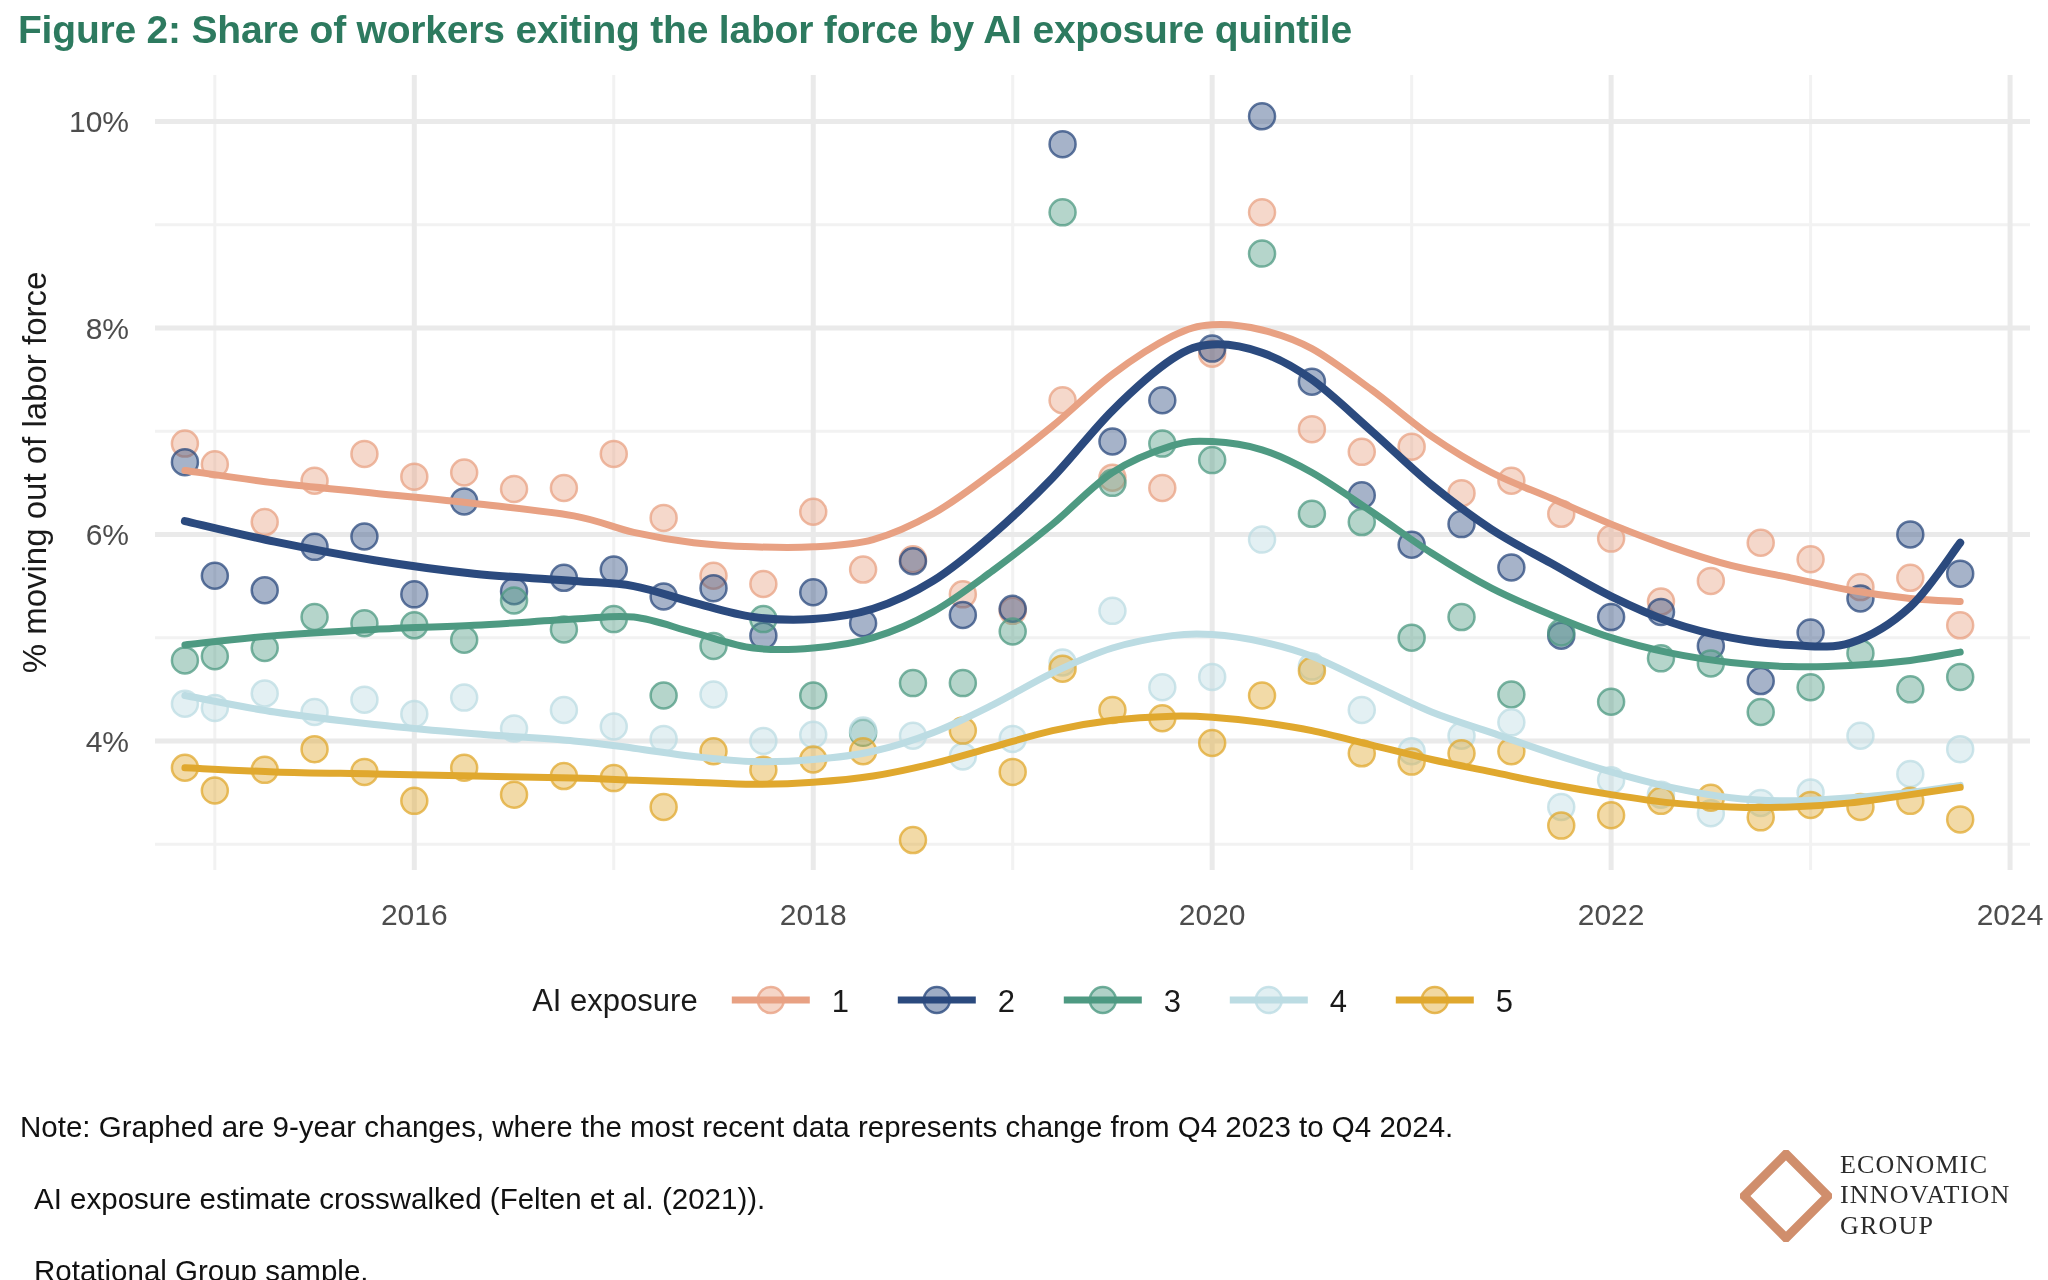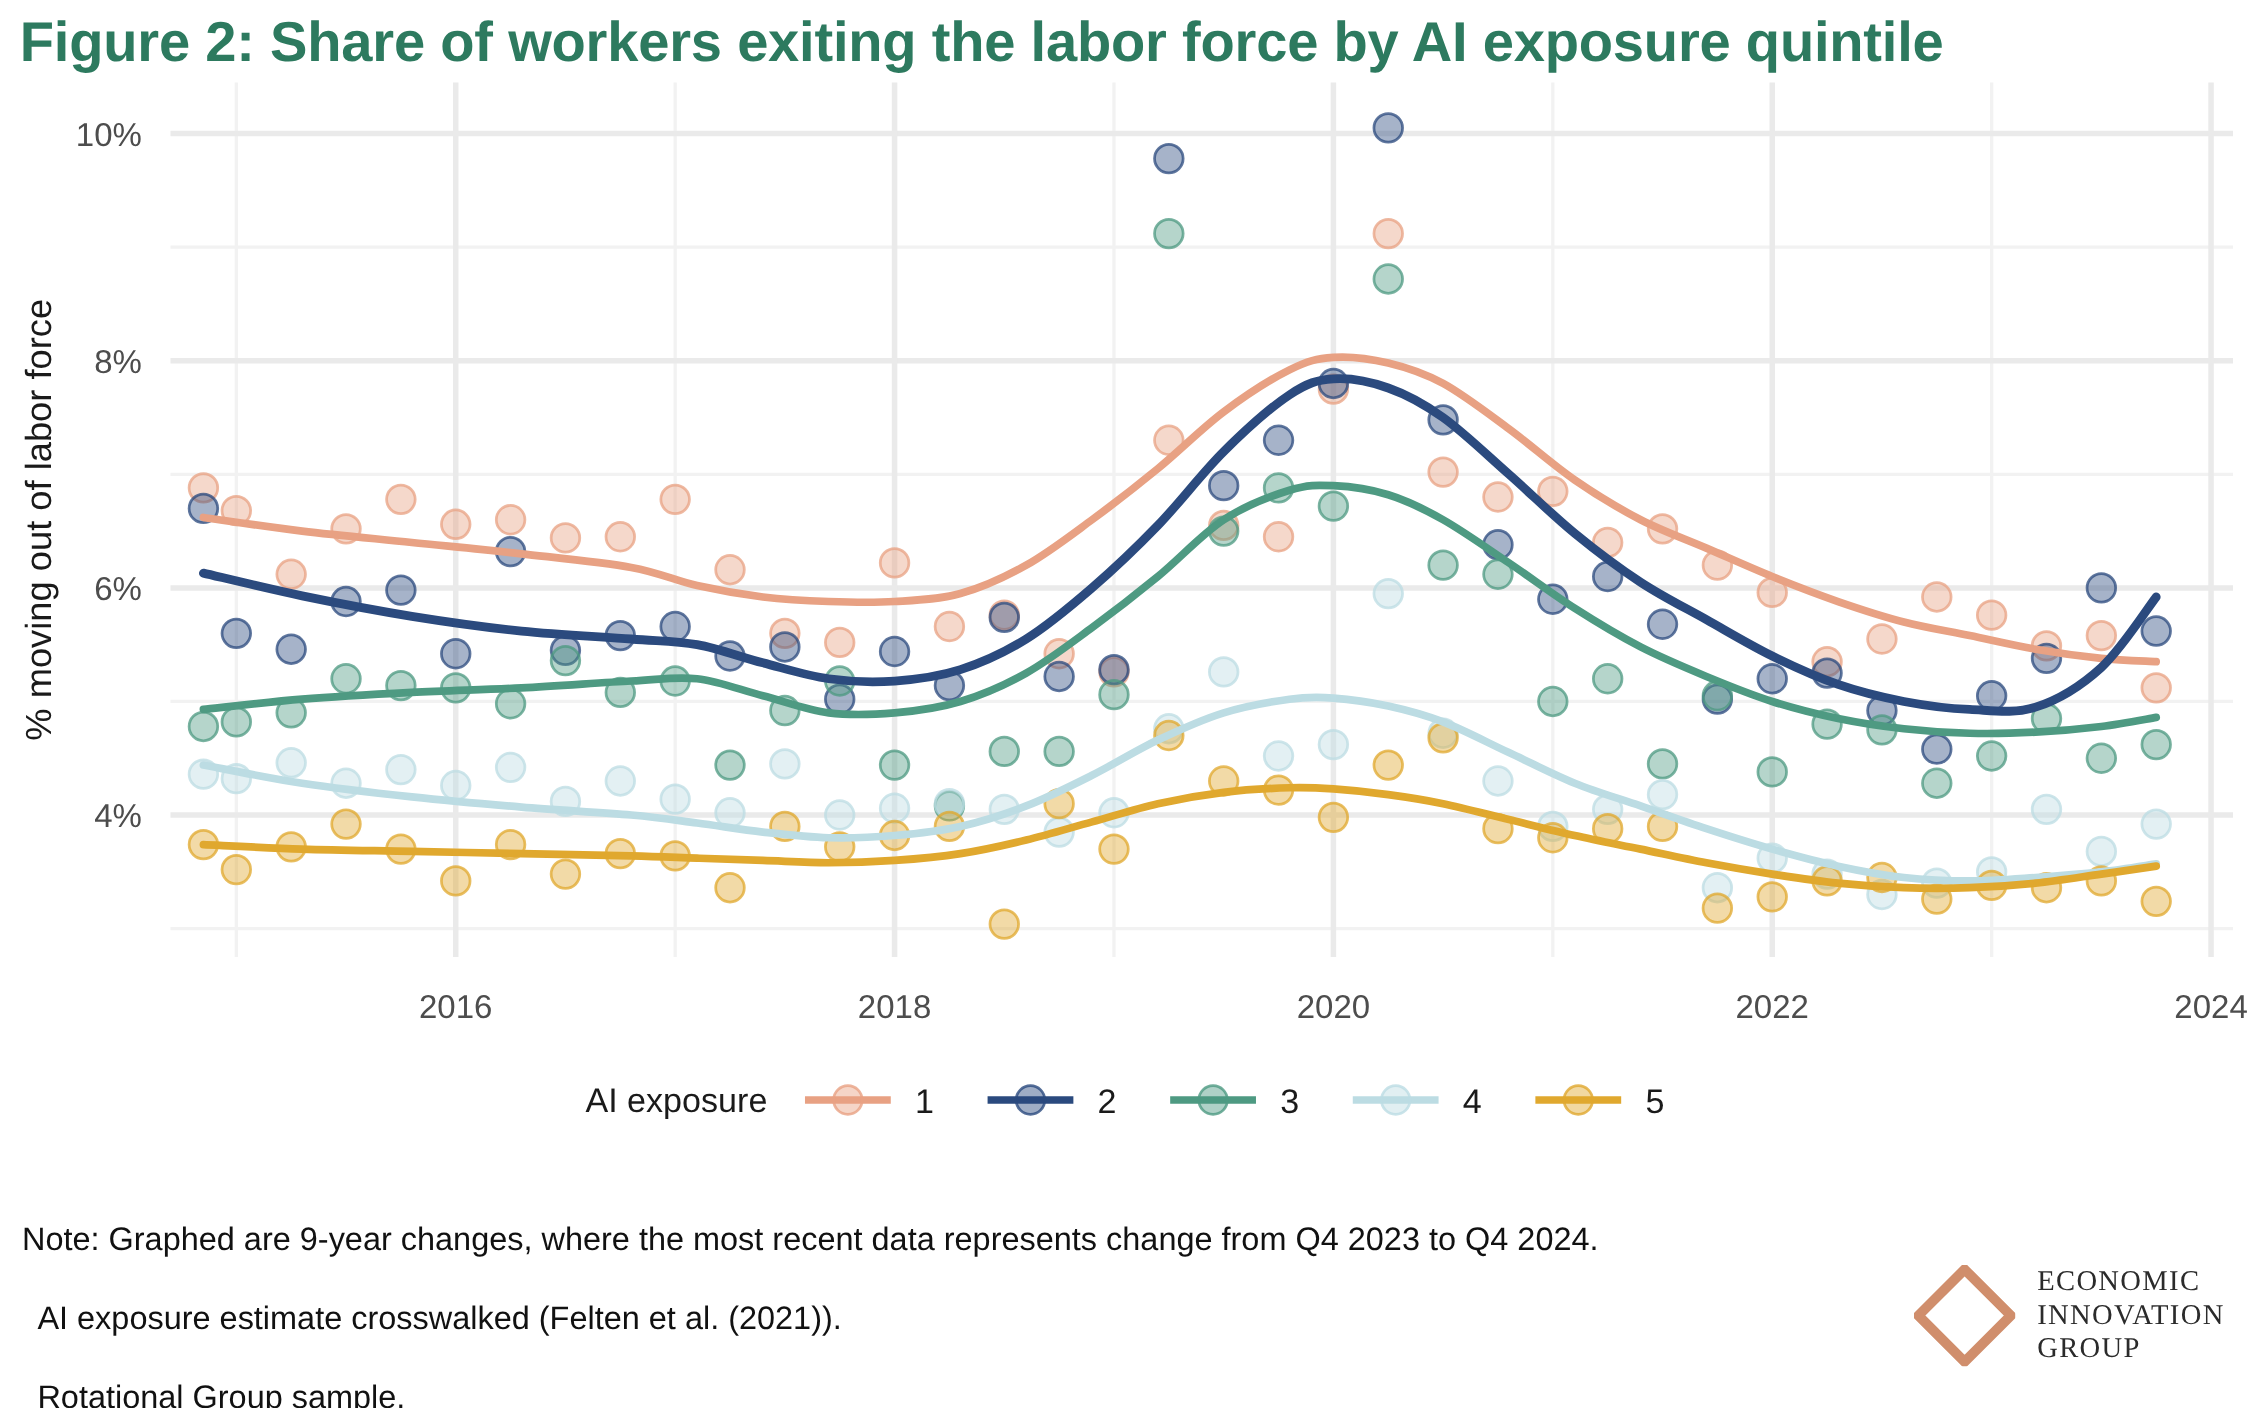--- a/index.html
+++ b/index.html
@@ -17,21 +17,21 @@
   #figure {
     position: relative;
     width: 2048px;
     height: 1280px;
     box-sizing: border-box;
   }
   #chart-title {
     position: absolute;
     left: 18px;
     top: 8px;
-    font-size: 51px;
+    font-size: 39px;
     font-weight: bold;
     color: #2d7a5f;
     letter-spacing: -0.2px;
     white-space: nowrap;
   }
   #plot-svg {
     position: absolute;
     left: 0;
     top: 0;
   }
@@ -69,22 +69,22 @@
   }
   .note-indent {
     padding-left: 14px;
     margin-top: 33px;
   }
   #eig-logo {
     position: absolute;
     left: 1740px;
     top: 1150px;
     display: flex;
-    align-items: center;
-    gap: 20px;
+    align-items: flex-start;
+    gap: 8px;
   }
   #eig-logo-words {
     font-family: "Liberation Serif", serif;
     font-size: 26px;
     line-height: 1.17;
     color: #2b2b2b;
     letter-spacing: 1.2px;
   }
 </style>
 </head>

